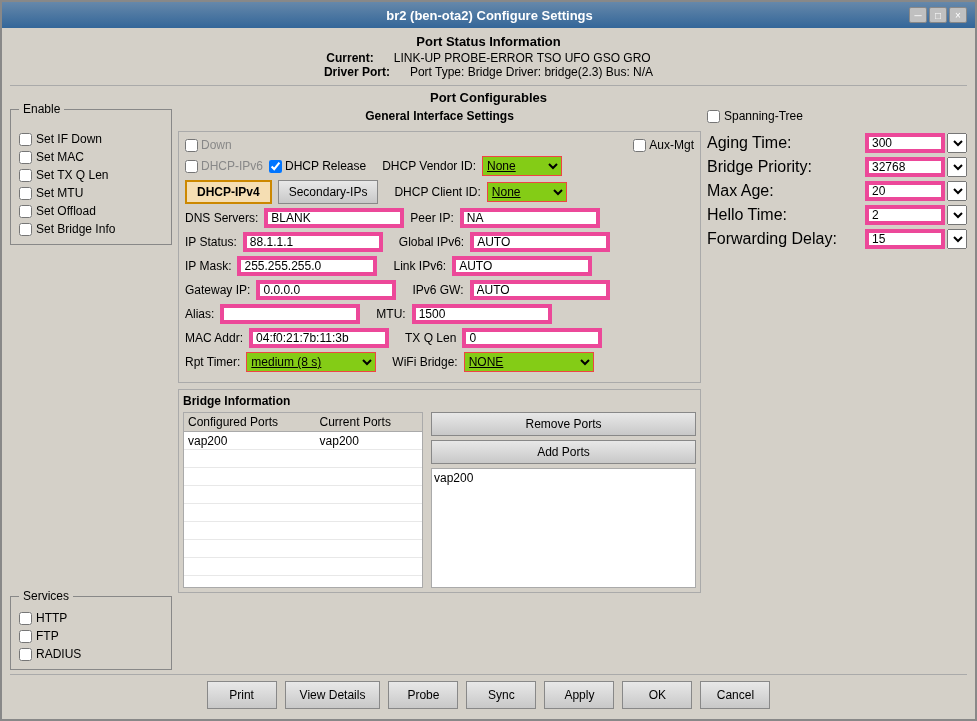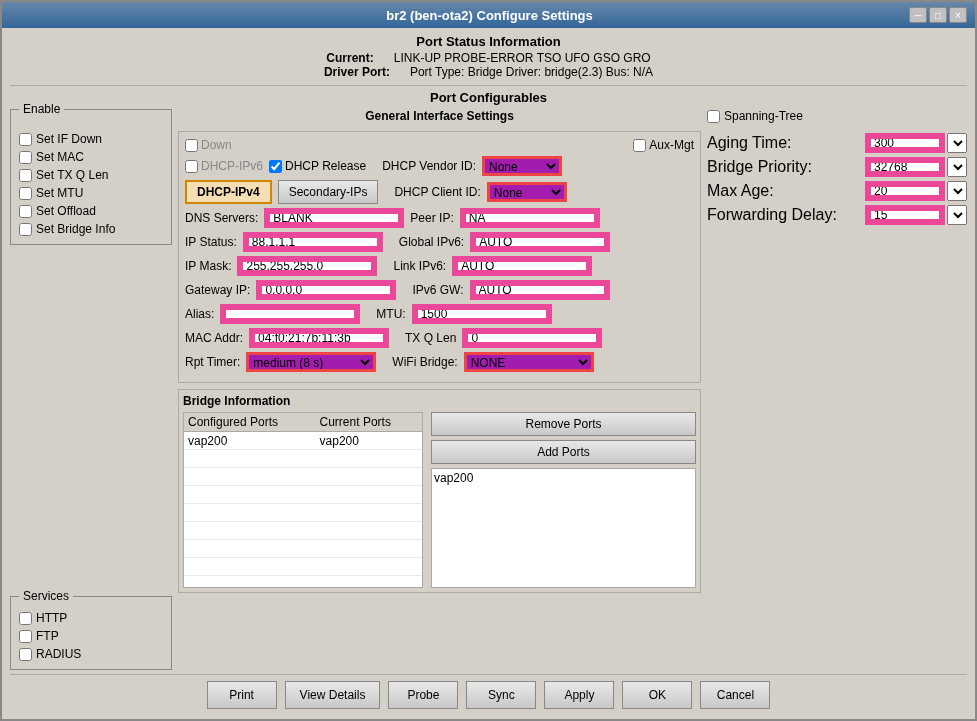--- a/index.html
+++ b/index.html
@@ -135,21 +135,21 @@
     }
     .row {
       display: flex;
       align-items: center;
       gap: 6px;
       margin-bottom: 4px;
       flex-wrap: wrap;
     }
     input[type="text"].text-input {
       height: 20px;
-      border: 6px solid #ec4899;
+      border: 4px solid #ec4899;
       background: white;
       padding: 1px 3px;
       font-size: 12px;
     }
     .input-md { width: 140px; }
     .checkbox-inline {
       display: flex;
       align-items: center;
       gap: 3px;
       font-size: 12px;
@@ -164,23 +164,24 @@
       cursor: pointer;
       white-space: nowrap;
     }
     .btn-dhcpipv4 {
       background: #f5deb3;
       border: 2px solid #cc8800;
       font-weight: bold;
     }
     select.sel {
       height: 20px;
-      border: 3px solid #ef4444;
-      background: #a21caf;
-      font-size: 12px;
+      border: 1px solid #ef4444;
+      background: #84cc16;
+      font-size: 12px;
+      text-decoration: underline;
     }
     .sel-sm { width: 80px; }
     .txqlen-input {
       background: #ffe8b0;
     }
     
     .bridge-section {
       border: 1px solid #aaa;
       padding: 4px;
       margin-top: 2px;
@@ -534,20 +535,27 @@
             </div>
           </div>
           <div class="right-field-row">
             <span class="right-label">Max Age:</span>
             <div style="display:flex;align-items:center;gap:2px;">
               <input type="text" class="text-input" style="width: 80px;" value="20">
               <select style="width:20px;height:20px;"><option>▼</option></select>
             </div>
           </div>
           <div class="right-field-row">
+            <span class="right-label">Hello Time:</span>
+            <div style="display:flex;align-items:center;gap:2px;">
+              <input type="text" class="text-input" style="width: 80px;" value="2">
+              <select style="width:20px;height:20px;"><option>▼</option></select>
+            </div>
+          </div>
+          <div class="right-field-row">
             <span class="right-label">Forwarding Delay:</span>
             <div style="display:flex;align-items:center;gap:2px;">
               <input type="text" class="text-input" style="width: 80px;" value="15">
               <select style="width:20px;height:20px;"><option>▼</option></select>
             </div>
           </div>
         </div>
       </div>
 
     </div>

